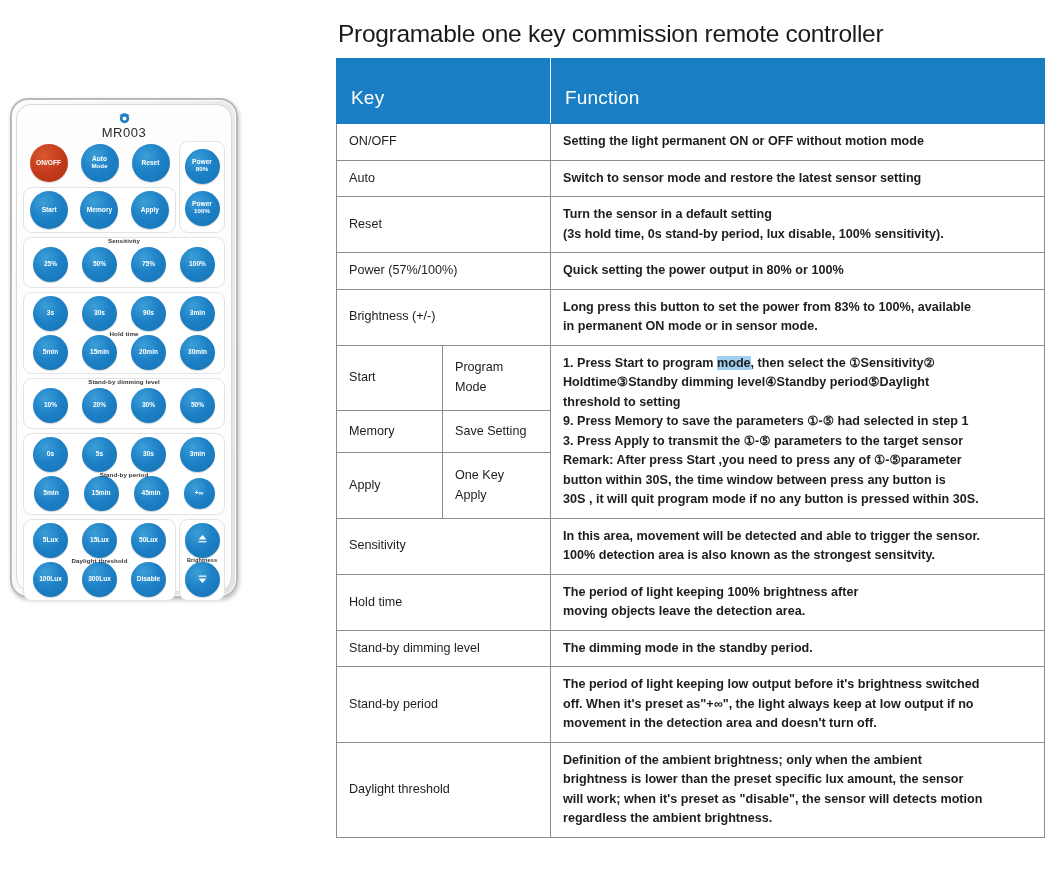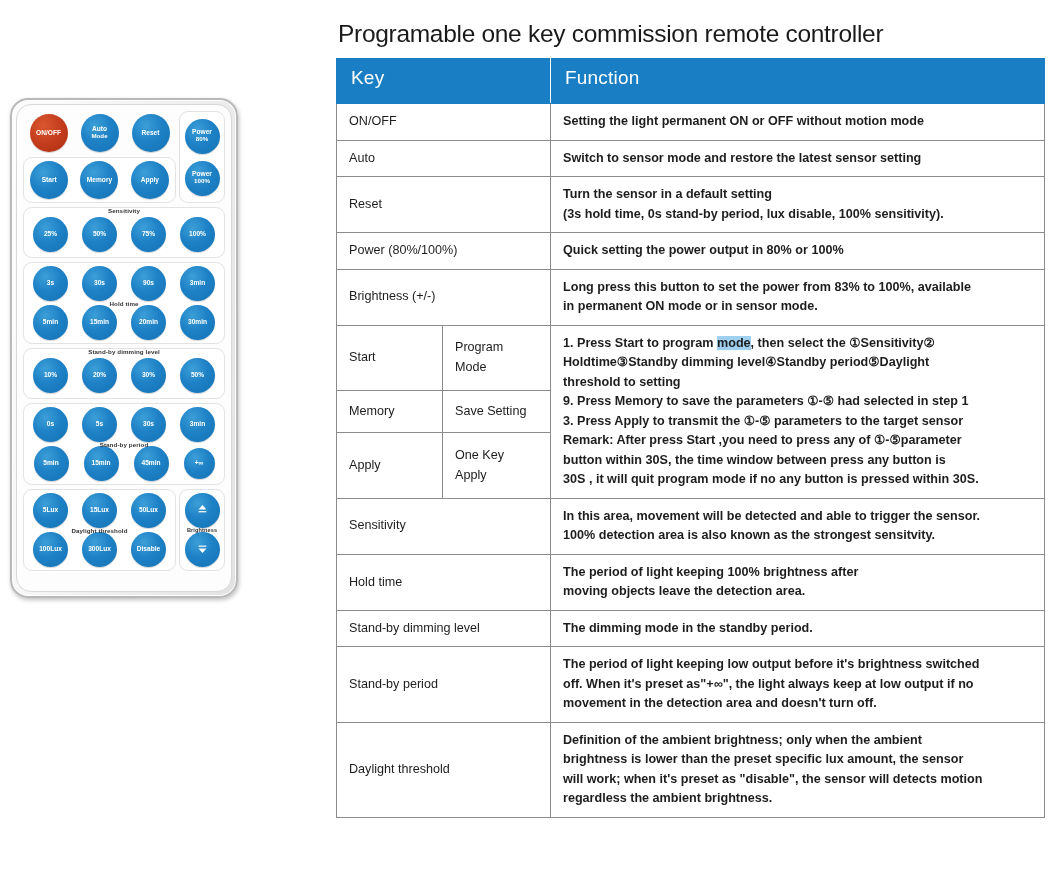--- a/index.html
+++ b/index.html
@@ -101,41 +101,51 @@
     font-size: 24.5px; color: #1a1a1a; font-weight: 400;
     letter-spacing: -.3px; margin: 0 0 10px 2px;
     font-family: "Liberation Sans", sans-serif;
   }
   table.keytable {
     border-collapse: collapse; width: 708px; table-layout: fixed;
     border: 1px solid #8c8c8c;
   }
   table.keytable th {
     background: #1a7ec4; color: #ffffff; font-weight: 400;
-    font-size: 19px; text-align: left; padding: 8px 14px 14px;
+    font-size: 19px; text-align: left; padding: 28px 14px 14px;
     border: 1px solid #1a7ec4; letter-spacing: .2px;
   }
   table.keytable th.k { border-right: 1px solid #ffffff; }
   table.keytable td {
     border: 1px solid #8c8c8c; font-size: 12.6px; color: #1d1d1d;
     padding: 8px 12px; vertical-align: middle; line-height: 1.55;
   }
   td.keycell { font-size: 12.6px; color: #1d1d1d; }
   td.funccell { font-size: 12.6px; font-weight: bold; }
   .hl { background: #9fd0f0; color: #1d1d1d; }
 </style>
 </head>
 <body>
 
 <div id="root">
 
   <div id="remote-panel">
     <div class="remote-shell">
       <div class="remote-face">
 
+        <div class="brand-row">
+          <span class="brand-icon">
+            <svg width="15" height="15" viewBox="0 0 24 24">
+              <circle cx="12" cy="12" r="7.5" fill="#1a7ec4"></circle>
+              <circle cx="12" cy="12" r="3.2" fill="#ffffff"></circle>
+              <path d="M5 7 Q12 2 19 7" stroke="#1a7ec4" stroke-width="1.8" fill="none" stroke-linecap="round"></path>
+            </svg>
+          </span>
+          <span class="brand-name">MR003</span>
+        </div>
 
         <div class="top-zone">
           <div class="top-left">
             <div class="r1">
               <div class="kb red sz-l">
                 <span>ON/OFF</span>
               </div>
               <div class="kb sz-l">
                 <span>Auto</span>
                 <span class="sub">Mode</span>
@@ -287,21 +297,21 @@
           <td class="funccell">Switch to sensor mode and restore the latest sensor setting</td>
         </tr>
         <tr>
           <td class="keycell" colspan="2">Reset</td>
           <td class="funccell">
             <div>Turn the sensor in a default setting</div>
             <div>(3s hold time, 0s stand-by period, lux disable, 100% sensitivity).</div>
           </td>
         </tr>
         <tr>
-          <td class="keycell" colspan="2">Power (80%/100%)</td>
+          <td class="keycell" colspan="2">Power (57%/100%)</td>
           <td class="funccell">Quick setting the power output in 80% or 100%</td>
         </tr>
         <tr>
           <td class="keycell" colspan="2">Brightness (+/-)</td>
           <td class="funccell">
             <div>Long press this button to set the power from 83% to 100%, available</div>
             <div>in permanent ON mode or in sensor mode.</div>
           </td>
         </tr>
 

